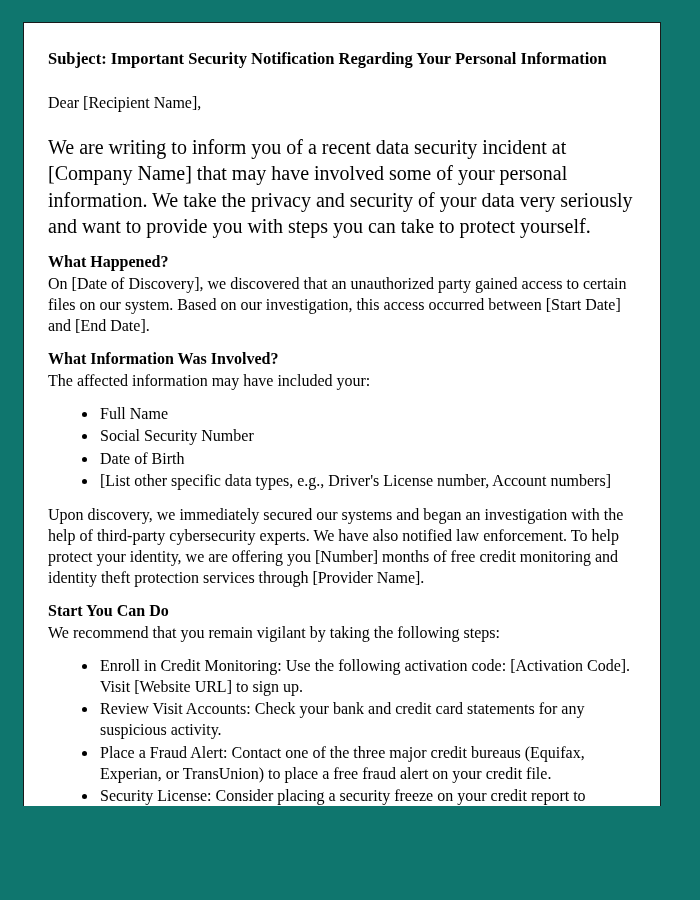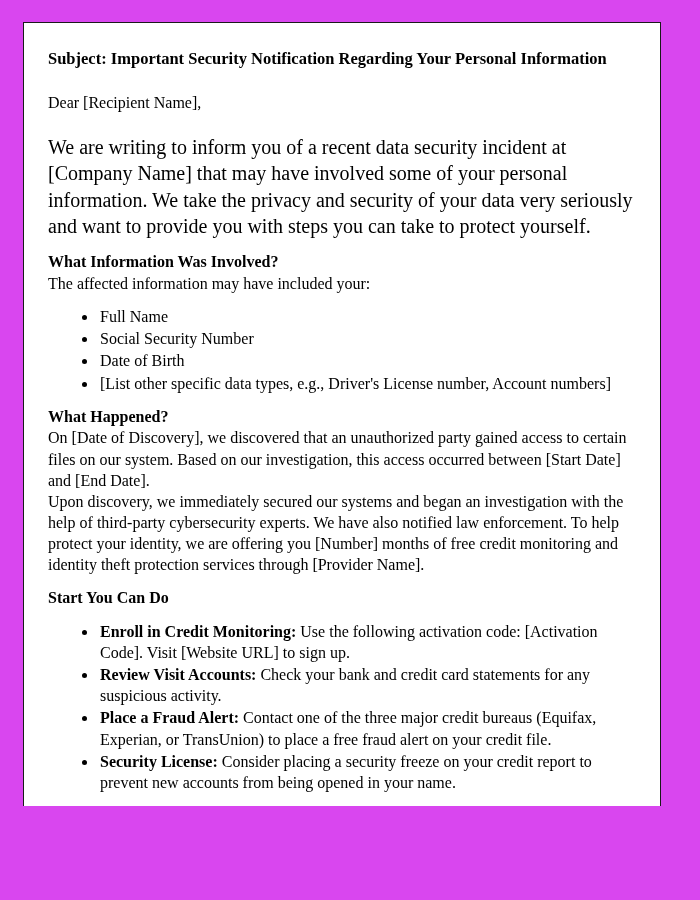--- a/index.html
+++ b/index.html
@@ -11,21 +11,21 @@
     width: 700px;
     height: 900px;
     overflow: hidden;
     font-family: "Liberation Serif", "DejaVu Serif", serif;
   }
 
   .page-canvas {
     position: relative;
     width: 700px;
     height: 900px;
-    background: #d946ef;
+    background: #0f766e;
   }
 
   
   .sheet {
     position: absolute;
     left: 23px;
     top: 22px;
     width: 638px;
     height: 784px;
     box-sizing: border-box;
@@ -99,58 +99,59 @@
     line-height: 1.32;
     margin: 0 0 1px 0;
     padding-left: 2px;
   }
 
   .doc-list.steps li {
     margin-bottom: 1px;
   }
 
   .lead {
-    font-weight: bold;
+    font-weight: normal;
   }
 </style>
 </head>
 <body>
 
 <div class="page-canvas">
   <div class="sheet">
     <div class="sheet-inner">
 
       <p class="doc-subject">Subject: Important Security Notification Regarding Your Personal Information</p>
 
       <p class="doc-salutation">Dear [Recipient Name],</p>
 
       <p class="doc-para">We are writing to inform you of a recent data security incident at [Company Name] that may have involved some of your personal information. We take the privacy and security of your data very seriously and want to provide you with steps you can take to protect yourself.</p>
 
       <div class="heading-block">
+        <div class="doc-heading">What Happened?</div>
+        <p class="doc-para-tight">On [Date of Discovery], we discovered that an unauthorized party gained access to certain files on our system. Based on our investigation, this access occurred between [Start Date] and [End Date].</p>
+      </div>
+
+      <div class="heading-block">
         <div class="doc-heading">What Information Was Involved?</div>
         <p class="doc-para-tight">The affected information may have included your:</p>
         <ul class="doc-list">
           <li>Full Name</li>
           <li>Social Security Number</li>
           <li>Date of Birth</li>
           <li>[List other specific data types, e.g., Driver's License number, Account numbers]</li>
         </ul>
       </div>
 
-      <div class="heading-block">
-        <div class="doc-heading">What Happened?</div>
-        <p class="doc-para-tight">On [Date of Discovery], we discovered that an unauthorized party gained access to certain files on our system. Based on our investigation, this access occurred between [Start Date] and [End Date].</p>
-      </div>
-
       <div>
         <p class="doc-para-tight">Upon discovery, we immediately secured our systems and began an investigation with the help of third-party cybersecurity experts. We have also notified law enforcement. To help protect your identity, we are offering you [Number] months of free credit monitoring and identity theft protection services through [Provider Name].</p>
       </div>
 
       <div class="heading-block">
         <div class="doc-heading">Start You Can Do</div>
+        <p class="doc-para-tight">We recommend that you remain vigilant by taking the following steps:</p>
         <ul class="doc-list steps">
           <li>
             <span class="lead">Enroll in Credit Monitoring:</span><span> Use the following activation code: [Activation Code]. Visit [Website URL] to sign up.</span>
           </li>
           <li>
             <span class="lead">Review Visit Accounts:</span><span> Check your bank and credit card statements for any suspicious activity.</span>
           </li>
           <li>
             <span class="lead">Place a Fraud Alert:</span><span> Contact one of the three major credit bureaus (Equifax, Experian, or TransUnion) to place a free fraud alert on your credit file.</span>
           </li>

